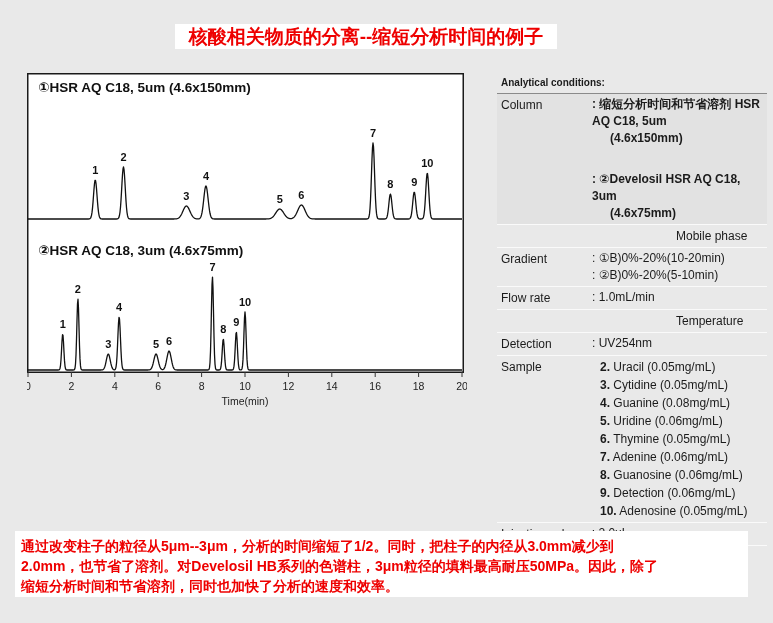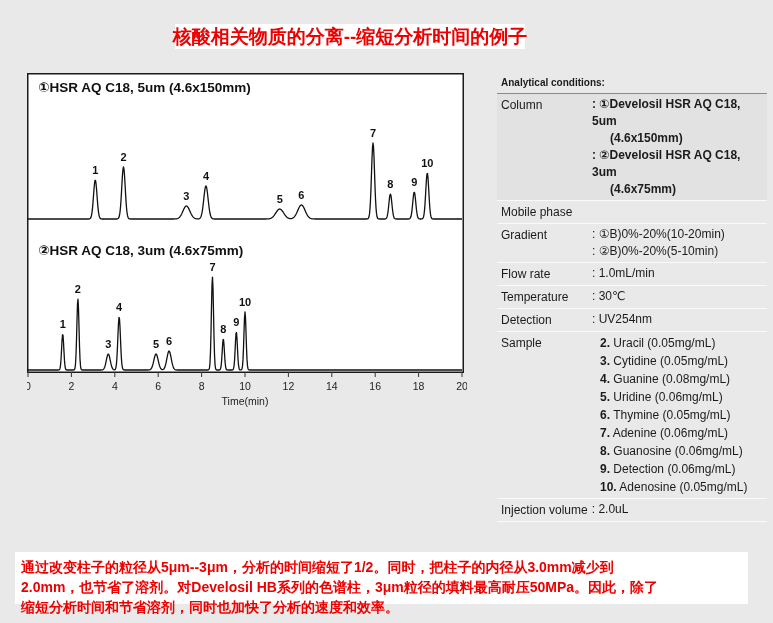--- a/index.html
+++ b/index.html
@@ -3,21 +3,21 @@
 <meta charset="utf-8">
 <style>
   html,body{margin:0;padding:0;}
   body{
     width:773px;height:623px;position:relative;overflow:hidden;
     background:#e9e9e9;
     font-family:"Liberation Sans","DejaVu Sans",sans-serif;
   }
   
   .title-strip{
-    position:absolute;left:175px;top:24px;width:350px;height:25px;
+    position:absolute;left:175px;top:24px;width:382px;height:25px;
     background:#ffffff;display:flex;align-items:center;justify-content:center;
   }
   .title-text{
     color:#ee0000;font-weight:bold;font-size:19px;letter-spacing:0px;white-space:nowrap;
   }
   
   .figure{position:absolute;left:27px;top:73px;width:440px;height:345px;}
   .figure svg{display:block;}
   .ptitle{font-weight:bold;font-size:13.5px;fill:#111;}
   .pnum{font-weight:bold;font-size:11px;fill:#111;}
@@ -28,37 +28,38 @@
     font-size:12px;color:#1b1b1b;
   }
   .panel-header{
     font-weight:bold;font-size:10px;padding:2px 0 5px 4px;
     border-bottom:1px solid #8a8a8a;
   }
   .crow{
     display:flex;align-items:flex-start;
     padding:2px 0 2px 4px;
     border-bottom:1.5px solid #fafafa;
+    justify-content:flex-end;
   }
   .crow.highlight{background:#e2e2e2;}
   .clabel{width:91px;flex:none;line-height:17px;padding-top:1px;}
   .cvalue{flex:1;line-height:17px;}
   .vline{line-height:17px;}
   .vline.bold{font-weight:bold;}
   .vline.indent{padding-left:18px;}
-  .vline.gap{margin-top:0;}
+  .vline.gap{margin-top:24px;}
   .vline.sub{padding-left:8px;}
   .samp{line-height:18px;}
   .samp .n{font-weight:bold;}
   .samp.rest{padding-left:8px;}
   .injection .clabel{width:auto;padding-right:4px;}
   
   .footer-box{
-    position:absolute;left:15px;top:531px;width:733px;height:52px;
-    background:#ffffff;padding:5px 0 0 6px;box-sizing:border-box;margin-top:21px;
+    position:absolute;left:15px;top:531px;width:733px;height:66px;
+    background:#ffffff;padding:5px 0 0 6px;box-sizing:border-box;
   }
   .footer-line{
     color:#ee0000;font-weight:bold;font-size:14px;line-height:20px;white-space:nowrap;
   }
 </style>
 </head>
 <body>
 
 <div class="title-strip">
   <span class="title-text">核酸相关物质的分离--缩短分析时间的例子</span>
@@ -116,21 +117,21 @@
       <text x="218" y="233" text-anchor="middle" class="pnum">10</text>
     </svg>
 </div>
 
 <div class="panel">
   <div class="panel-header">Analytical conditions:</div>
 
   <div class="crow highlight">
     <div class="clabel">Column</div>
     <div class="cvalue">
-      <div class="vline bold">: ①Develosil HSR AQ C18, 5um</div>
+      <div class="vline bold">: 缩短分析时间和节省溶剂 HSR AQ C18, 5um</div>
       <div class="vline bold indent">(4.6x150mm)</div>
       <div class="vline bold gap">: ②Develosil HSR AQ C18, 3um</div>
       <div class="vline bold indent">(4.6x75mm)</div>
     </div>
   </div>
 
   <div class="crow">
     <div class="clabel">Mobile phase</div>
   </div>
 
@@ -142,21 +143,20 @@
     </div>
   </div>
 
   <div class="crow">
     <div class="clabel">Flow rate</div>
     <div class="cvalue">: 1.0mL/min</div>
   </div>
 
   <div class="crow">
     <div class="clabel">Temperature</div>
-    <div class="cvalue">: 30℃</div>
   </div>
 
   <div class="crow">
     <div class="clabel">Detection</div>
     <div class="cvalue">: UV254nm</div>
   </div>
 
   <div class="crow">
     <div class="clabel">Sample</div>
     <div class="cvalue">

